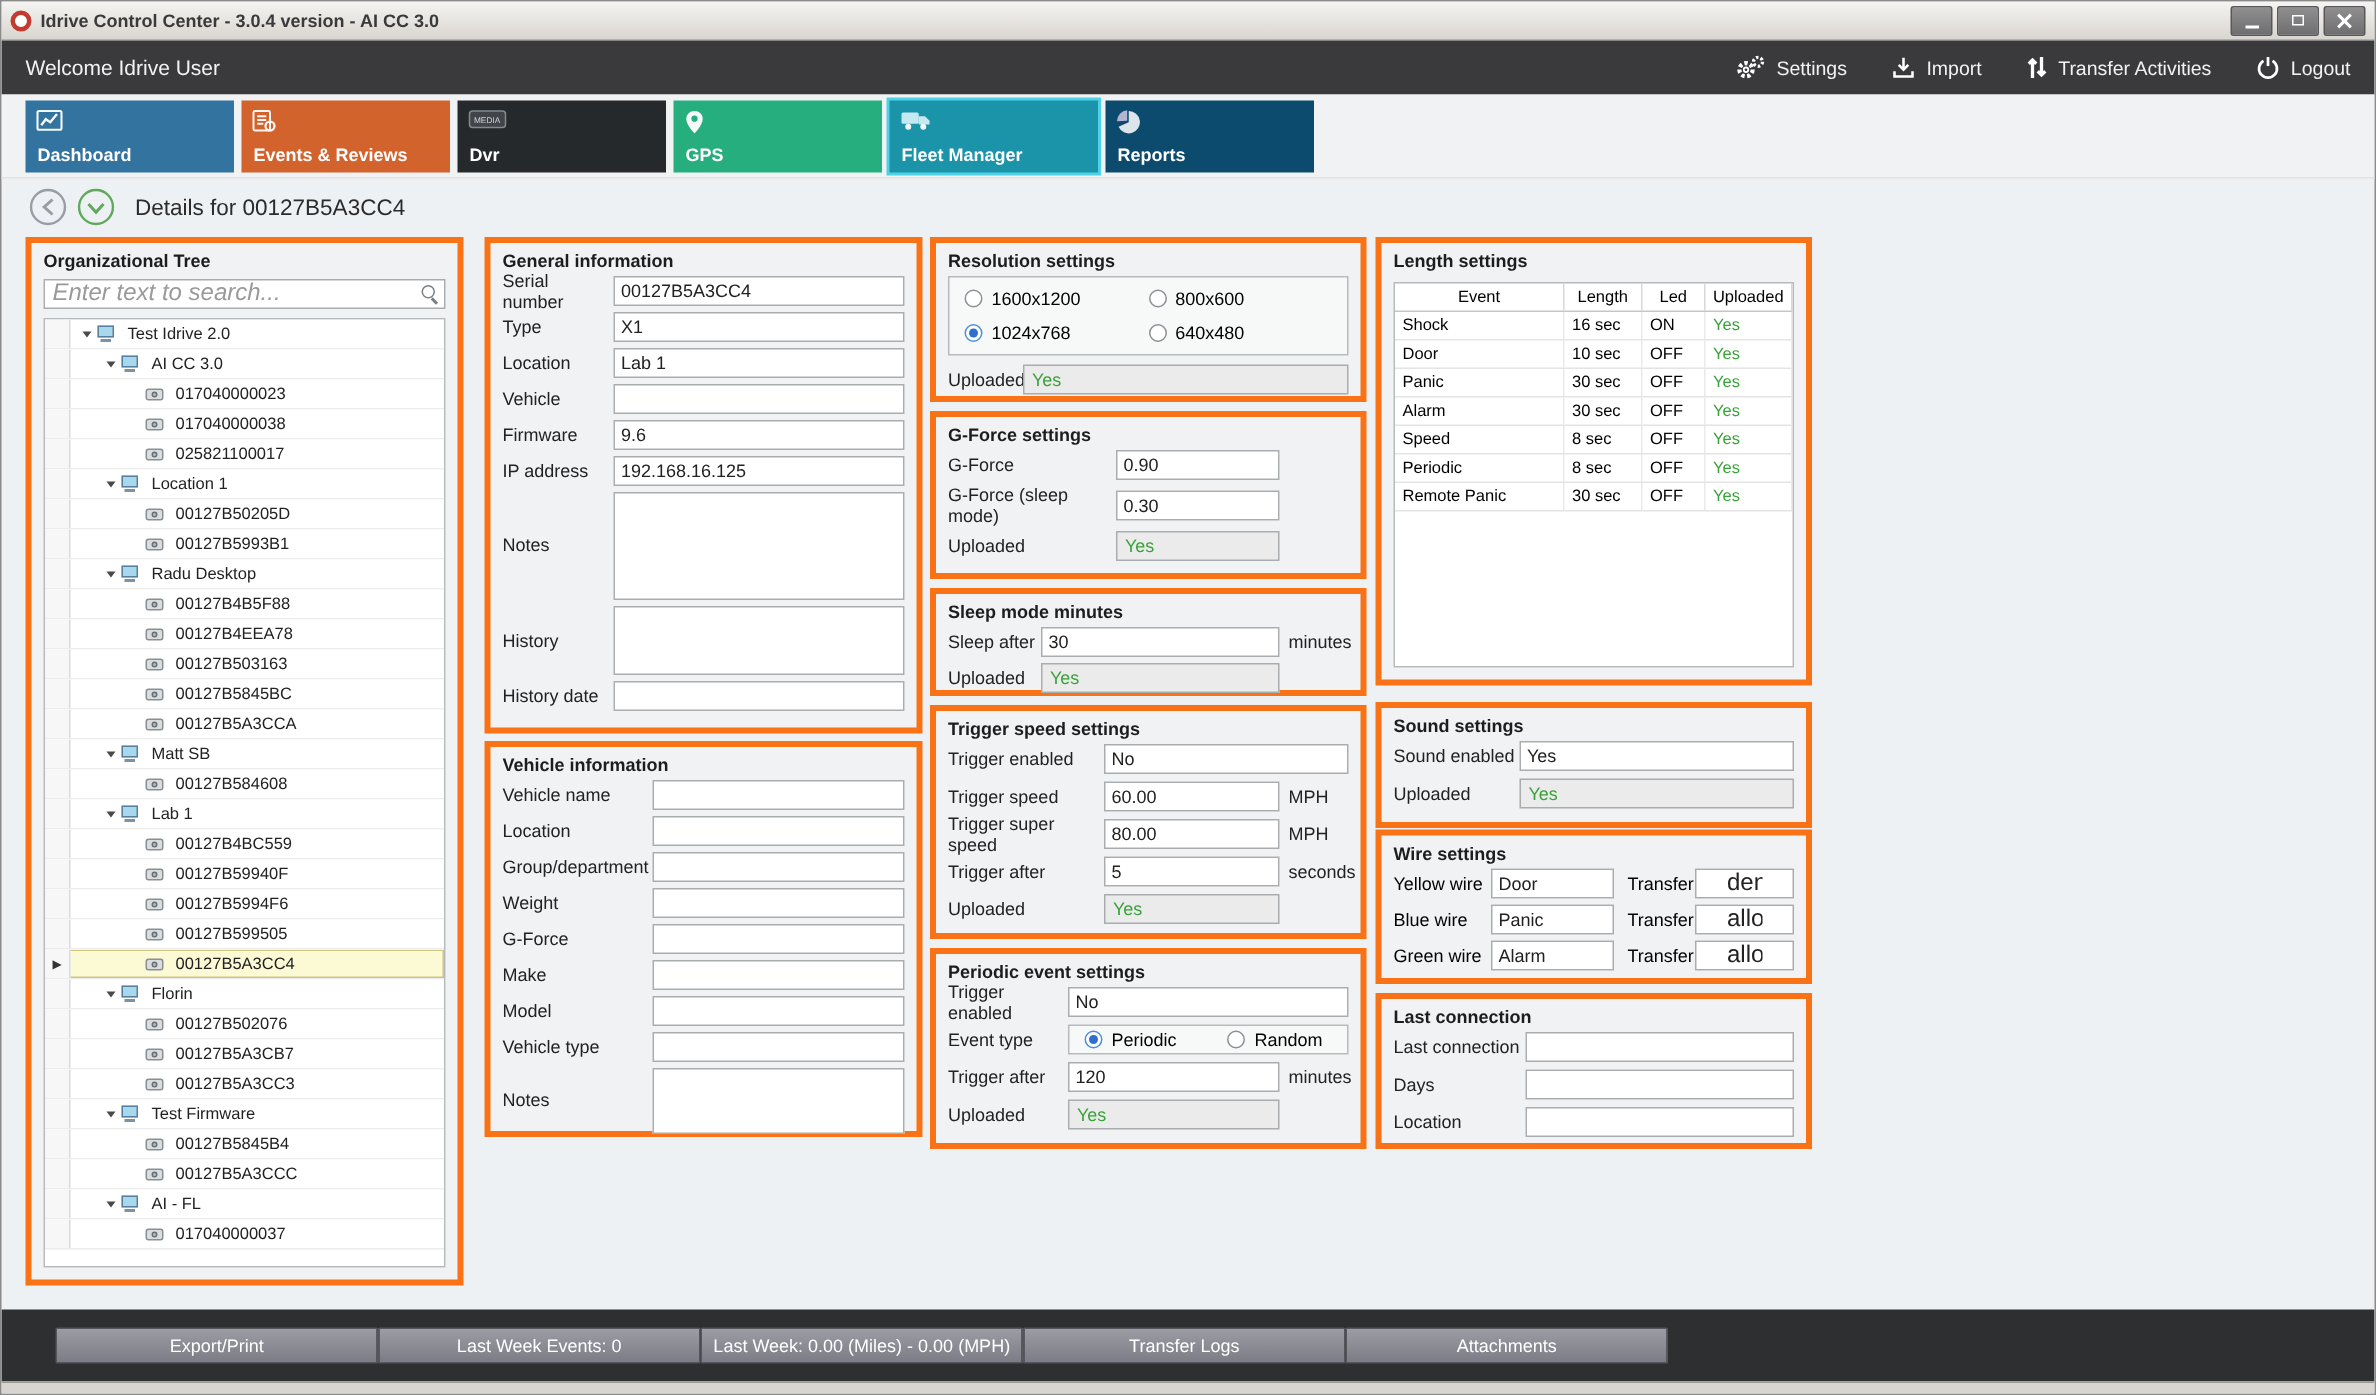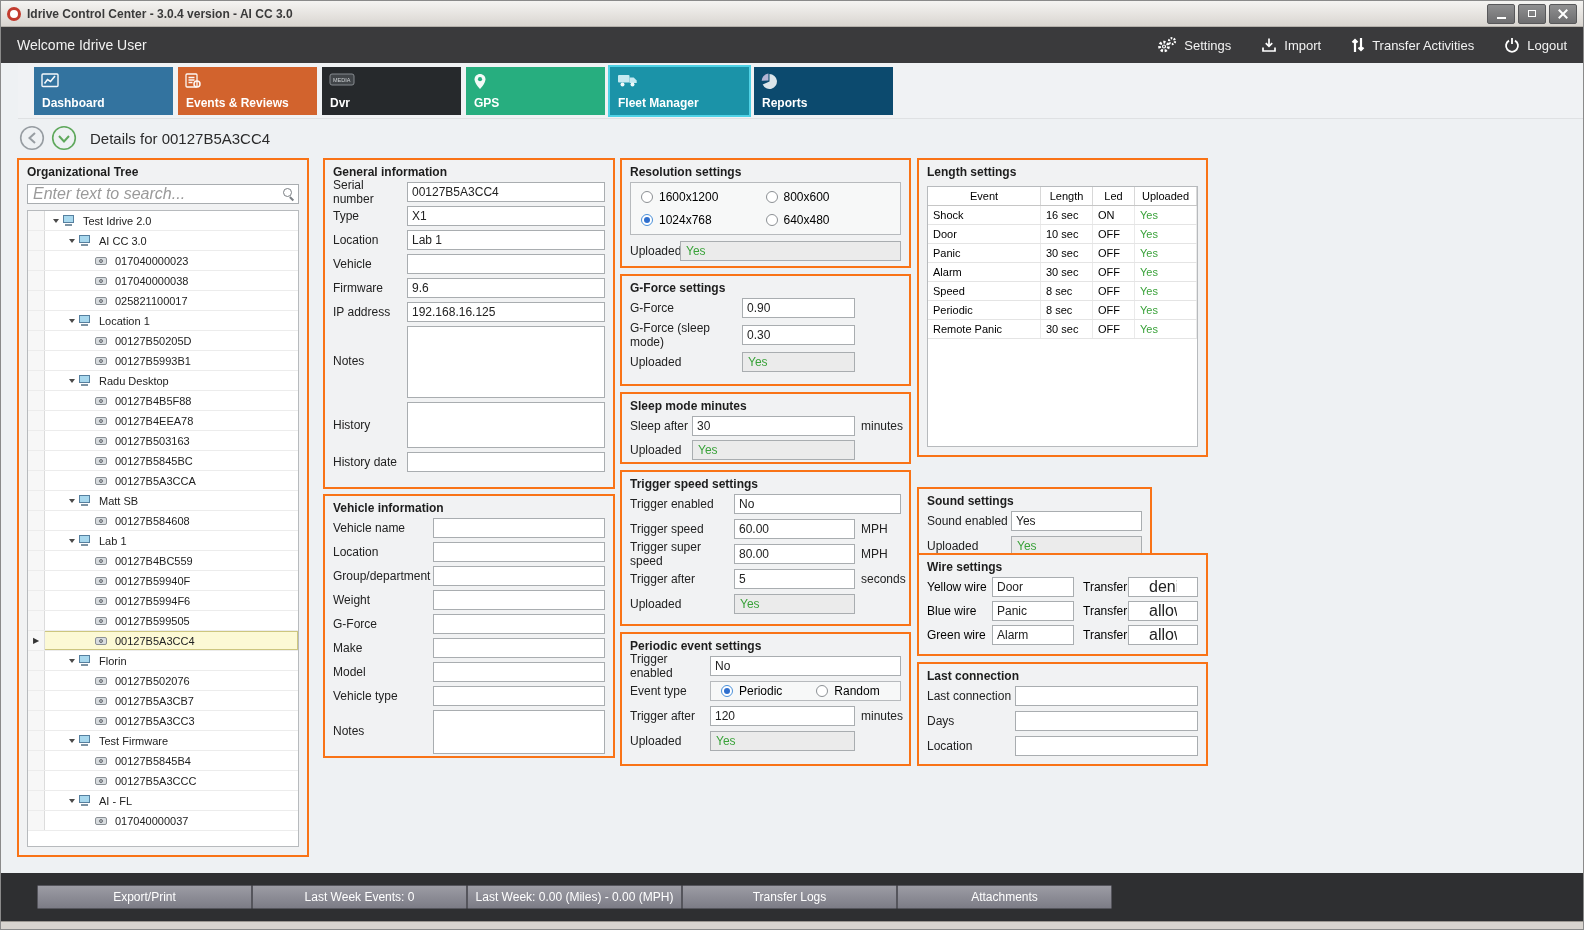--- a/index.html
+++ b/index.html
@@ -18,45 +18,45 @@
   .g-x::before,.g-x::after{content:"";position:absolute;left:4px;top:-1px;width:2px;height:12px;background:#fff;}
   .g-x::before{transform:rotate(45deg);} .g-x::after{transform:rotate(-45deg);}
 
   
   .topbar{position:absolute;top:26px;left:0;right:0;height:36px;background:#3a3a3c;display:flex;align-items:center;padding:0 16px;box-sizing:border-box;color:#f2f2f2;}
   .welcome{font-size:14px;}
   .actions{margin-left:auto;display:flex;gap:30px;}
   .action{display:flex;align-items:center;gap:7px;font-size:13px;cursor:pointer;}
 
   
-  .navrow{position:absolute;top:62px;left:17px;right:0;height:56px;background:#f0f2f4;border-bottom:1px solid #dfe1e3;display:flex;gap:5px;padding:4px 0 0 16px;box-sizing:border-box;}
+  .navrow{position:absolute;top:62px;left:0;right:0;height:56px;background:#f0f2f4;border-bottom:1px solid #dfe1e3;display:flex;gap:5px;padding:4px 0 0 16px;box-sizing:border-box;}
   .tile{width:139px;height:48px;position:relative;color:#fff;cursor:pointer;flex:none;}
   .tileicon{position:absolute;left:7px;top:6px;opacity:.95;}
   .tilelabel{position:absolute;left:8px;bottom:5px;font-weight:bold;font-size:12px;}
   .tile.selected{box-shadow:0 0 0 2px #4fd2e6;}
 
   
   .detailsrow{position:absolute;top:118px;left:0;height:38px;display:flex;align-items:center;gap:6px;padding-left:18px;}
   .circbtn{width:26px;height:26px;cursor:pointer;display:flex;}
   .details-title{font-size:15px;color:#2b2b2b;margin-left:7px;}
 
   
-  .panel{position:absolute;background:#f1f2f3;border:2px solid #f97316;box-sizing:border-box;}
+  .panel{position:absolute;background:#f1f2f3;border:4px solid #f97316;box-sizing:border-box;}
   .cap{font-weight:bold;font-size:12px;color:#1d1d1d;padding:5px 8px 3px;}
 
   .p-tree{left:16px;top:157px;width:292px;height:699px;}
   .p-general{left:322px;top:157px;width:292px;height:331px;}
   .p-vehicle{left:322px;top:493px;width:292px;height:264px;}
   .p-res{left:619px;top:157px;width:291px;height:110px;}
   .p-gf{left:619px;top:273px;width:291px;height:112px;}
   .p-sleep{left:619px;top:391px;width:291px;height:72px;}
   .p-trig{left:619px;top:469px;width:291px;height:156px;}
   .p-per{left:619px;top:631px;width:291px;height:134px;}
   .p-len{left:916px;top:157px;width:291px;height:299px;}
-  .p-sound{left:916px;top:486px;width:235px;height:84px;}
+  .p-sound{left:916px;top:467px;width:291px;height:84px;}
   .p-wire{left:916px;top:552px;width:291px;height:103px;}
   .p-last{left:916px;top:661px;width:291px;height:104px;}
 
   
   .search{position:relative;margin:2px 8px 6px;height:20px;}
   .search input{width:100%;height:20px;box-sizing:border-box;border:1px solid #a9adb0;padding:0 20px 0 5px;font-size:16px;background:#fff;font-family:inherit;}
   .search input::placeholder{font-style:italic;color:#9a9a9a;}
   .mag{position:absolute;right:7px;top:4px;width:7px;height:7px;border:1.5px solid #7a7f84;border-radius:50%;}
   .mag::after{content:"";position:absolute;left:6px;top:7px;width:5px;height:1.5px;background:#7a7f84;transform:rotate(45deg);transform-origin:left center;}
   .treelist{position:absolute;left:8px;right:8px;top:50px;bottom:8px;background:#fff;border:1px solid #b7babd;overflow:hidden;}

